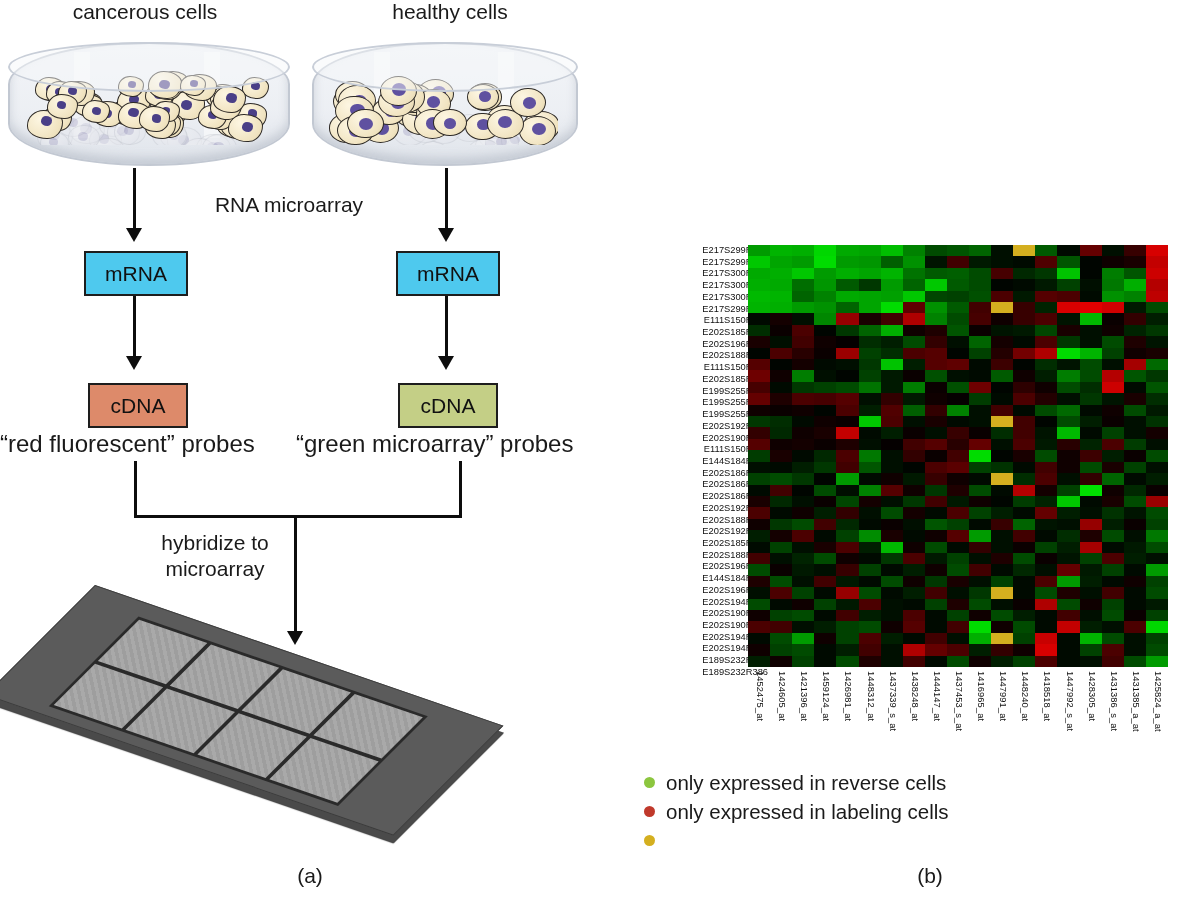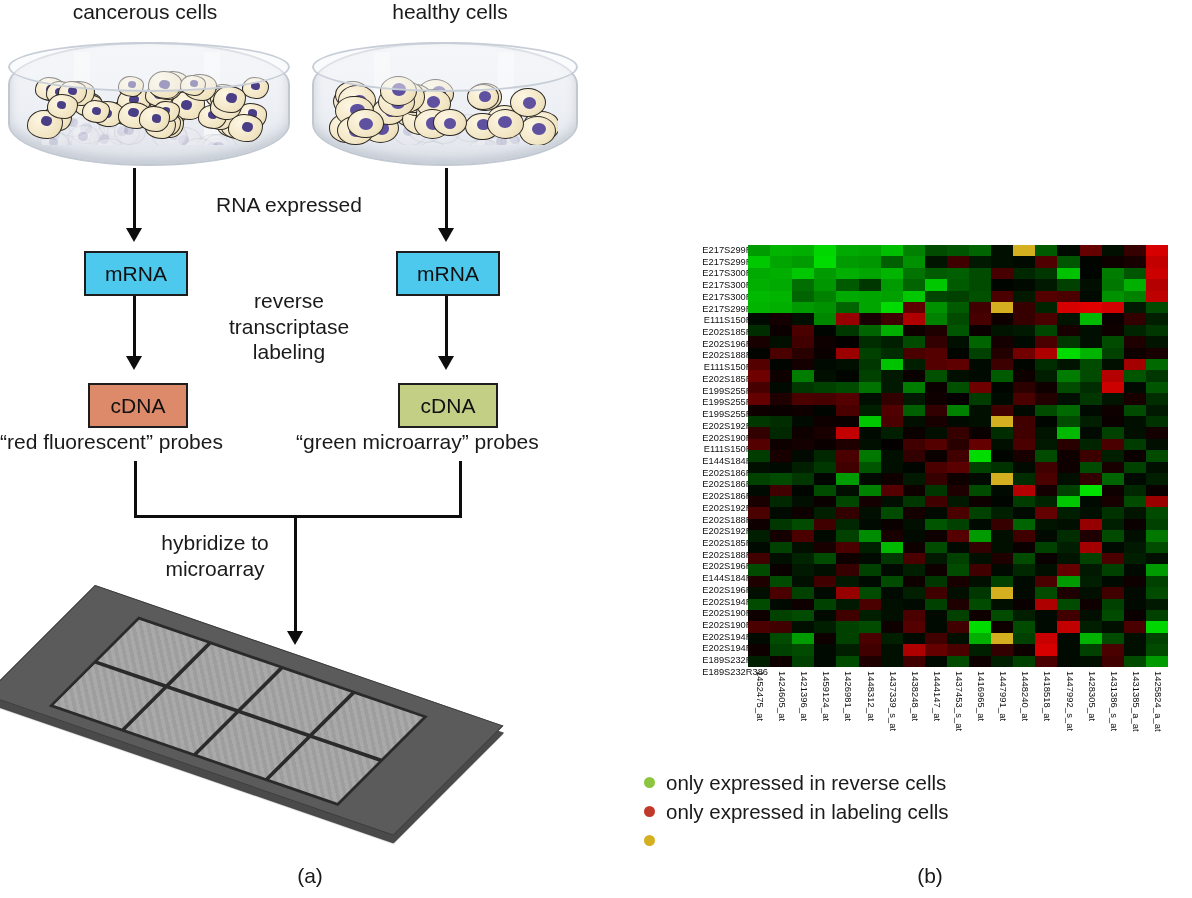--- a/index.html
+++ b/index.html
@@ -30,21 +30,21 @@
   .nuc.irr{border-radius:46% 58% 40% 60%/55% 42% 60% 45%;background:#4a3f87;}
   .cell.ghost .nuc{background:#9a96bd;opacity:.8;}
 
   .flowbox{position:absolute;border:2px solid #1d1d1d;text-align:center;font-size:21px;
       line-height:1.0;display:flex;align-items:center;justify-content:center;color:#111;}
   .mrna{background:#4ec9ee;}
   .cdna-red{background:#dd8a6a;}
   .cdna-green{background:#c4cf86;}
 
   .flowlabel{position:absolute;font-size:21px;color:#1a1a1a;text-align:center;line-height:1.22;}
-  .probe-label{position:absolute;font-size:21px;color:#1a1a1a;white-space:nowrap;}
+  .probe-label{position:absolute;font-size:24px;color:#1a1a1a;white-space:nowrap;}
 
   .arrow-v{position:absolute;width:2.5px;background:#0d0d0d;}
   .arrow-head{position:absolute;width:0;height:0;border-left:8px solid transparent;
       border-right:8px solid transparent;border-top:14px solid #0d0d0d;}
   .hline{position:absolute;height:2.5px;background:#0d0d0d;}
   .vline{position:absolute;width:2.5px;background:#0d0d0d;}
 
   
   #slide-wrap{position:absolute;left:95px;top:585px;width:470px;height:255px;}
   #slide{position:absolute;left:0;top:0;width:430px;height:150px;
@@ -407,33 +407,30 @@
         </div>
       </div>
     <div class="rim"></div>
   </div>
 
   <div class="arrow-v" style="left:133px;top:168px;height:62px;"></div>
   <div class="arrow-head" style="left:126px;top:228px;"></div>
   <div class="arrow-v" style="left:445px;top:168px;height:62px;"></div>
   <div class="arrow-head" style="left:438px;top:228px;"></div>
 
-  <div class="flowlabel" style="left:194px;top:192px;width:190px;">RNA expressed</div>
+  <div class="flowlabel" style="left:194px;top:192px;width:190px;">RNA microarray</div>
 
   <div class="flowbox mrna" style="left: 84px; top: 251px; width: 100px; height: 41px; background: rgb(78, 201, 238);">mRNA</div>
   <div class="flowbox mrna" style="left: 396px; top: 251px; width: 100px; height: 41px; background: rgb(78, 201, 238);">mRNA</div>
 
   <div class="arrow-v" style="left:133px;top:296px;height:62px;"></div>
   <div class="arrow-head" style="left:126px;top:356px;"></div>
   <div class="arrow-v" style="left:445px;top:296px;height:62px;"></div>
   <div class="arrow-head" style="left:438px;top:356px;"></div>
 
-  <div class="flowlabel" id="rt-label" style="left:194px;top:288px;width:190px;white-space:pre-line;">reverse
-transcriptase
-labeling</div>
 
   <div class="flowbox cdna-red" style="left: 88px; top: 383px; width: 96px; height: 41px; background: rgb(221, 138, 106);">cDNA</div>
   <div class="flowbox cdna-green" style="left: 398px; top: 383px; width: 96px; height: 41px; background: rgb(196, 207, 134);">cDNA</div>
 
   <div class="probe-label" style="left:0px;top:430px;">“red fluorescent” probes</div>
   <div class="probe-label" style="left:296px;top:430px;">“green microarray” probes</div>
 
   <div class="vline" style="left:134px;top:461px;height:56px;"></div>
   <div class="vline" style="left:459px;top:461px;height:56px;"></div>
   <div class="hline" style="left:134px;top:515px;width:328px;"></div>

